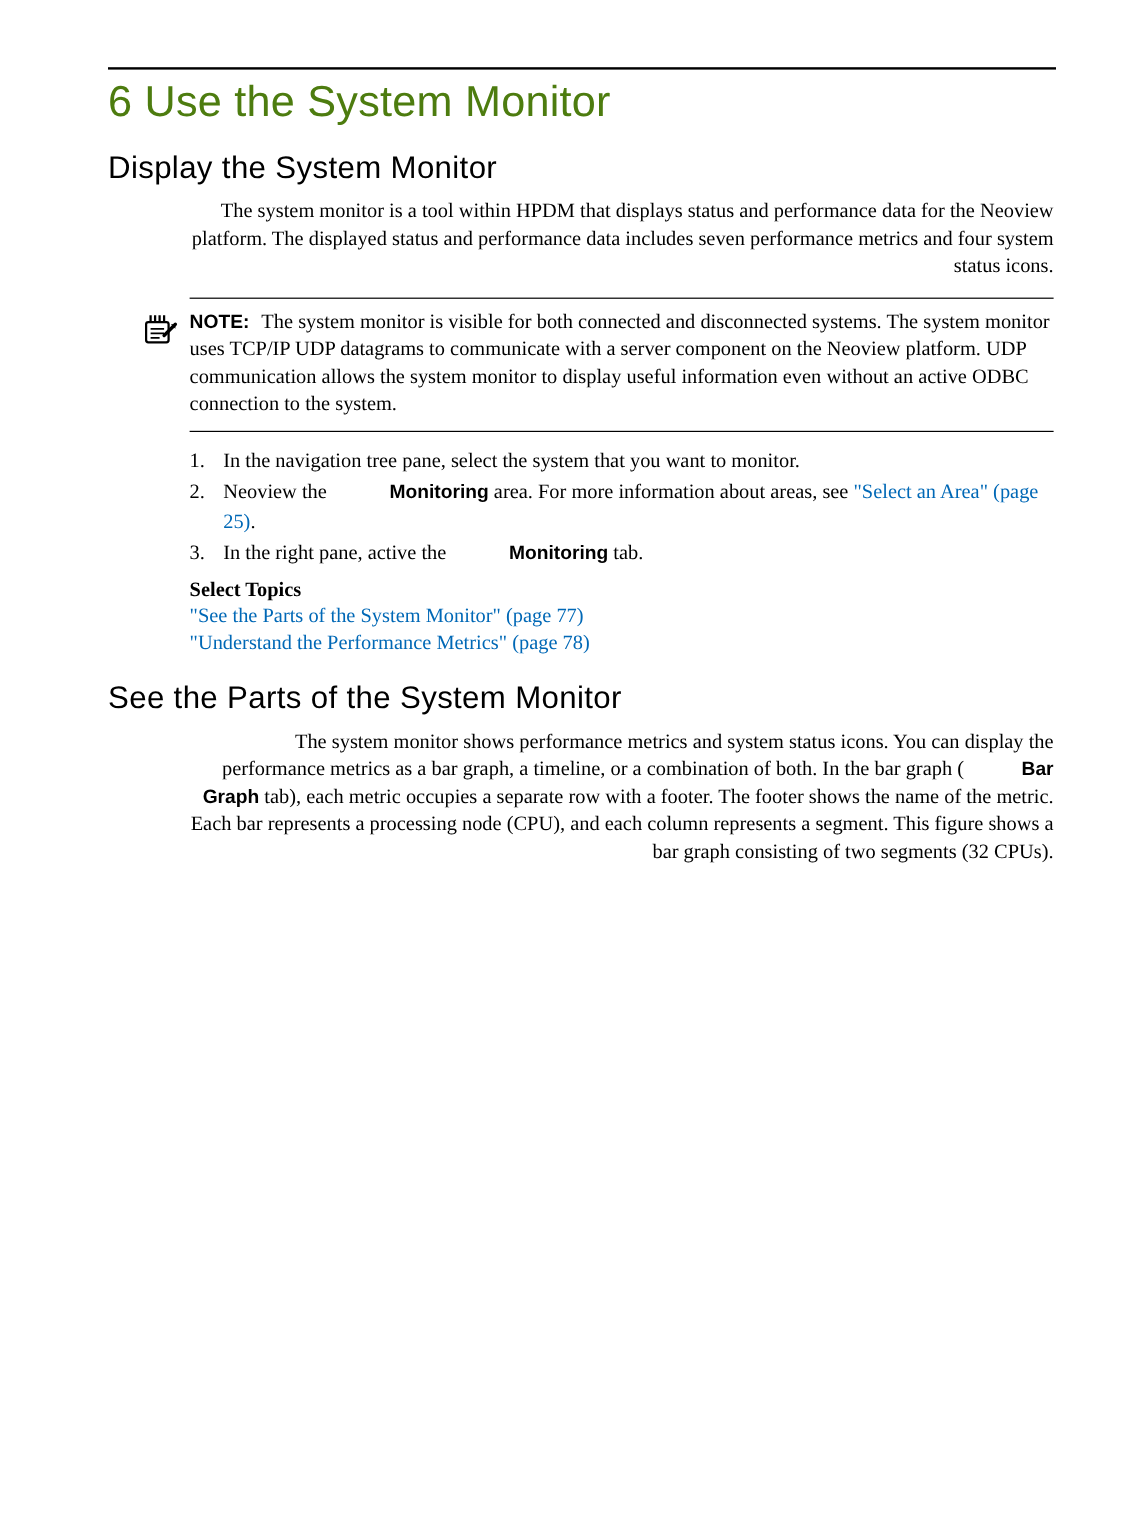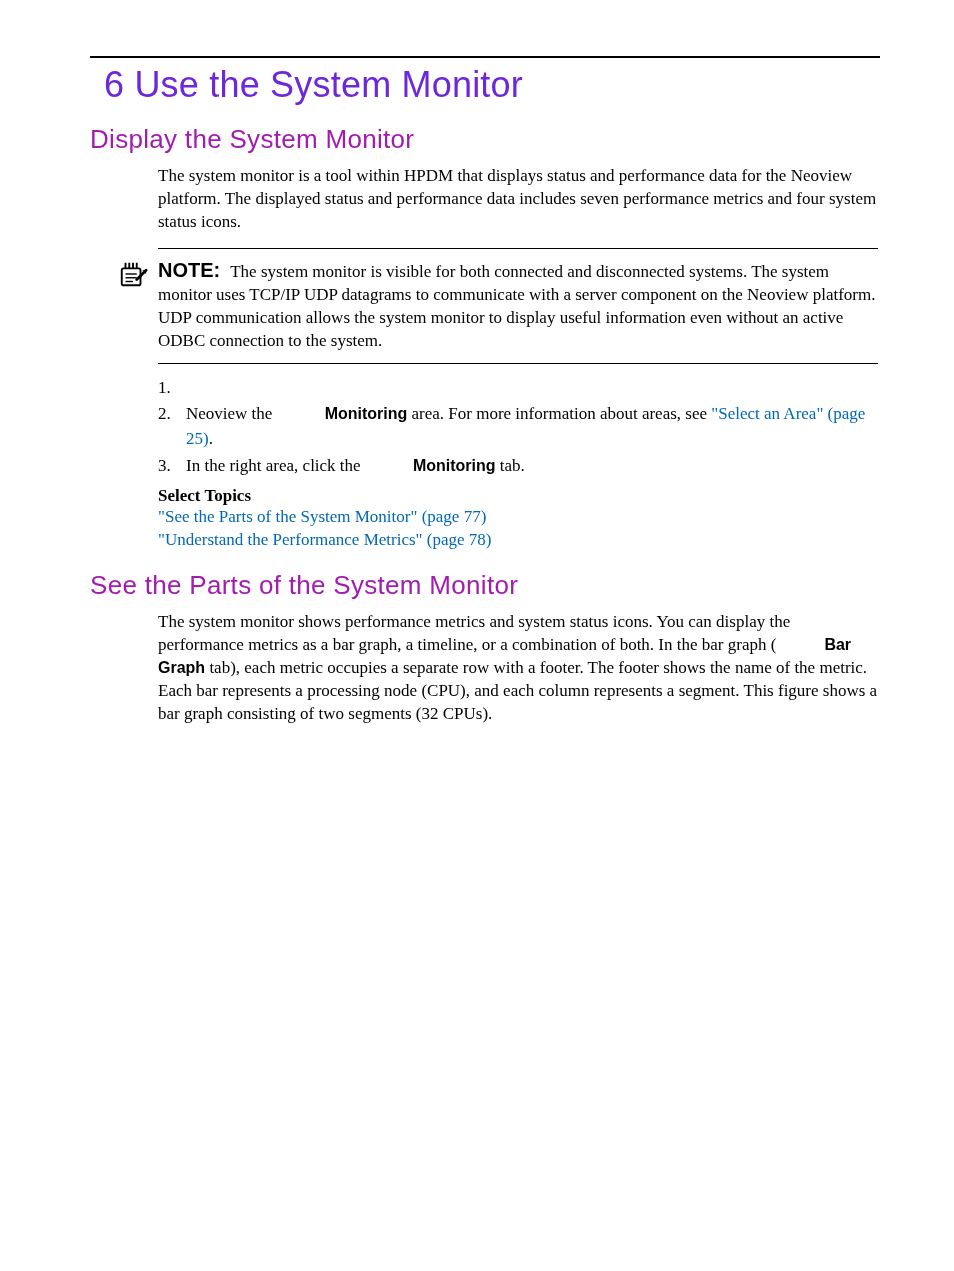--- a/index.html
+++ b/index.html
@@ -19,40 +19,41 @@
     padding: 0 74px 0 90px;
   }
   .top-rule {
     border-top: 2px solid #000;
     margin-top: 56px;
   }
   .chapter-title {
     font-family: Futura, "Century Gothic", "Segoe UI", Arial, sans-serif;
     font-weight: 300;
     font-size: 36px;
-    color: #6d28d9;
-    margin: 6px 0 18px 14px;
+    color: #4d7c0f;
+    margin: 6px 0 18px 0;
     letter-spacing: 0.2px;
   }
   .section-title {
     font-family: Futura, "Century Gothic", "Segoe UI", Arial, sans-serif;
     font-weight: 300;
     font-size: 26px;
-    color: #a21caf;
+    color: #000000;
     margin: 4px 0 10px 0;
     letter-spacing: 0.3px;
   }
   .body-block {
     margin-left: 68px;
     margin-right: 2px;
   }
   .para {
     font-size: 17px;
     line-height: 1.35;
     margin: 4px 0 10px 0;
+    text-align: right;
   }
   .note-box {
     border-top: 1px solid #000;
     border-bottom: 1px solid #000;
     margin: 14px 0 12px 0;
     padding: 8px 0 10px 0;
     display: flex;
     align-items: flex-start;
   }
   .note-icon-wrap {
@@ -63,21 +64,21 @@
     margin-top: 2px;
   }
   .note-text {
     flex: 1;
     font-size: 17px;
     line-height: 1.35;
   }
   .note-label {
     font-family: Arial, Helvetica, sans-serif;
     font-weight: bold;
-    font-size: 20px;
+    font-size: 16px;
     margin-right: 10px;
   }
   .ol {
     list-style: none;
     padding: 0;
     margin: 6px 0 8px 0;
   }
   .ol li {
     display: flex;
     font-size: 17px;
@@ -140,31 +141,32 @@
       </div>
       <div class="note-text">
         <span class="note-label">NOTE:</span><span>The system monitor is visible for both connected and disconnected systems. The system monitor uses TCP/IP UDP datagrams to communicate with a server component on the Neoview platform. UDP communication allows the system monitor to display useful information even without an active ODBC connection to the system.</span>
       </div>
     </div>
 
 
     <ol class="ol">
       <li>
         <span class="num">1.</span>
+        <span>In the navigation tree pane, select the system that you want to monitor.</span>
       </li>
       <li>
         <span class="num">2.</span>
         <span>
           <span>Neoview the </span><span class="bold">Monitoring</span><span> area. For more information about areas, see </span><a class="link">"Select an Area" (page 25)</a><span>.</span>
         </span>
       </li>
       <li>
         <span class="num">3.</span>
         <span>
-          <span>In the right area, click the </span><span class="bold">Monitoring</span><span> tab.</span>
+          <span>In the right pane, active the </span><span class="bold">Monitoring</span><span> tab.</span>
         </span>
       </li>
     </ol>
 
     <div class="related-title">Select Topics</div>
     <div class="related-link"><a class="link">"See the Parts of the System Monitor" (page 77)</a></div>
     <div class="related-link"><a class="link">"Understand the Performance Metrics" (page 78)</a></div>
   </div>
 
   <h2 class="section-title" style="margin-top:18px;">See the Parts of the System Monitor</h2>

